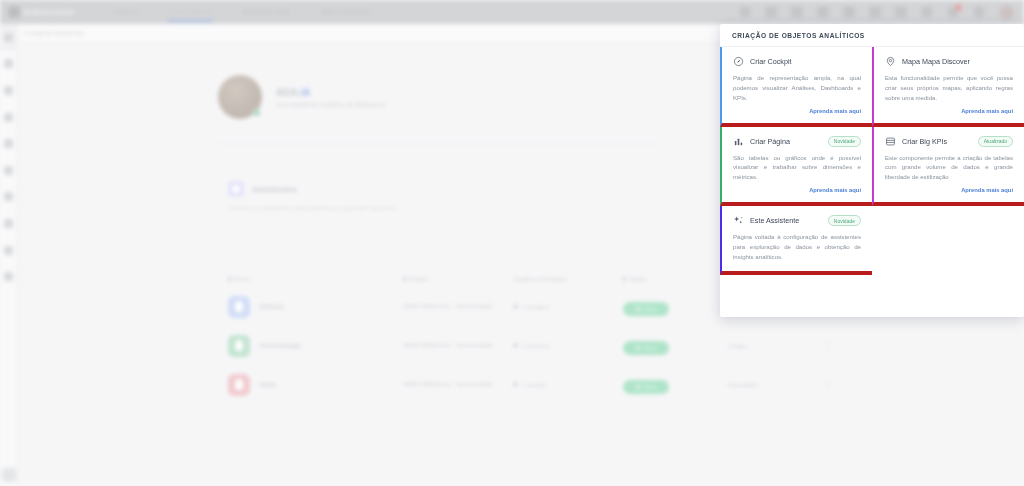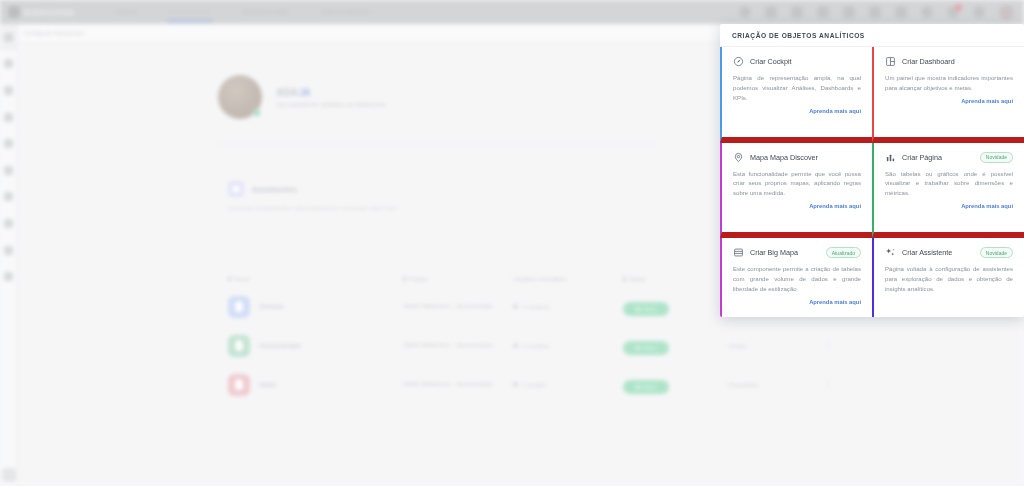--- a/index.html
+++ b/index.html
@@ -166,23 +166,23 @@
     z-index: 50;
   }
   .panel-head {
     height: 23px; display: flex; align-items: center;
     padding-left: 12px;
     font-size: 6.6px; font-weight: bold; letter-spacing: .55px;
     color: #3d4856; border-bottom: 1px solid #eef0f3;
   }
   .grid { display: flex; flex-wrap: wrap; }
   .card {
-    width: 152px; padding: 9px 11px 23px 11px;
+    width: 152px; padding: 9px 11px 9px 11px;
     border-left: 2.5px solid #ccc;
-    border-bottom: 6px solid #b91c1c;
+    border-bottom: 4px solid #b91c1c;
     position: relative;
   }
   .card.full { width: 152px; }
   .card-head { display: flex; align-items: center; gap: 6px; }
   .card-title { font-size: 7.2px; color: #3e4856; font-weight: normal; }
   .card-ico { width: 11px; height: 11px; color: #55606e; flex: none; }
   .card-ico svg { width: 11px; height: 11px; display: block; }
   .tag {
     margin-left: auto; font-size: 5px; color: #4fa97b;
     border: 1px solid #b5e0c8; border-radius: 8px;
@@ -402,33 +402,20 @@
               <circle cx="12" cy="12" r="1.6" fill="currentColor" stroke="none"></circle>
             </svg>
         </span>
         <span class="card-title">Criar Cockpit</span>
       </div>
       <div class="card-desc">Página de representação ampla, na qual podemos visualizar Análises, Dashboards e KPIs.</div>
       <a class="card-link">Aprenda mais aqui</a>
     </div>
 
 
-    <div class="card" style="border-left-color:#ef4444">
-      <div class="card-head">
-        <span class="card-ico">
-          <svg viewBox="0 0 24 24" fill="none" stroke="currentColor" stroke-width="1.6">
-              <rect x="3.5" y="3.5" width="17" height="17" rx="2"></rect>
-              <path d="M12 3.5v17M12 12h8.5"></path>
-            </svg>
-        </span>
-        <span class="card-title">Criar Dashboard</span>
-      </div>
-      <div class="card-desc">Um painel que mostra indicadores importantes para alcançar objetivos e metas.</div>
-      <a class="card-link">Aprenda mais aqui</a>
-    </div>
 
     <div class="card" style="border-left-color:#c43bd1">
       <div class="card-head">
         <span class="card-ico">
           <svg viewBox="0 0 24 24" fill="none" stroke="currentColor" stroke-width="1.6">
               <path d="M12 21s7-6.2 7-11a7 7 0 1 0-14 0c0 4.8 7 11 7 11z"></path>
               <circle cx="12" cy="10" r="2.6"></circle>
             </svg>
         </span>
         <span class="card-title">Mapa Mapa Discover</span>
@@ -454,37 +441,37 @@
     </div>
 
     <div class="card" style="border-left-color:#c43bd1">
       <div class="card-head">
         <span class="card-ico">
           <svg viewBox="0 0 24 24" fill="none" stroke="currentColor" stroke-width="1.6">
               <rect x="3.5" y="4.5" width="17" height="15" rx="2"></rect>
               <path d="M3.5 9.5h17M3.5 14h17"></path>
             </svg>
         </span>
-        <span class="card-title">Criar Big Mapa</span>
+        <span class="card-title">Criar Big KPIs</span>
         <span class="tag">Atualizado</span>
       </div>
       <div class="card-desc">Este componente permite a criação de tabelas com grande volume de dados e grande liberdade de estilização</div>
       <a class="card-link">Aprenda mais aqui</a>
     </div>
 
     <div class="card full" style="border-left-color:#4a2ee8">
       <div class="card-head">
         <span class="card-ico">
           <svg viewBox="0 0 24 24" fill="currentColor">
               <path d="M8 3l1.5 4.2L13.7 8.7 9.5 10.2 8 14.4 6.5 10.2 2.3 8.7 6.5 7.2z"></path>
               <path d="M17 12l.9 2.5 2.5.9-2.5.9-.9 2.5-.9-2.5-2.5-.9 2.5-.9z"></path>
               <circle cx="19" cy="6" r="1.3"></circle>
             </svg>
         </span>
-        <span class="card-title">Criar Assistente</span>
+        <span class="card-title">Este Assistente</span>
         <span class="tag">Novidade</span>
       </div>
       <div class="card-desc">Página voltada à configuração de assistentes para exploração de dados e obtenção de insights analíticos.</div>
 
     </div>
 
   </div>
 </div>
 
 </body></html>

